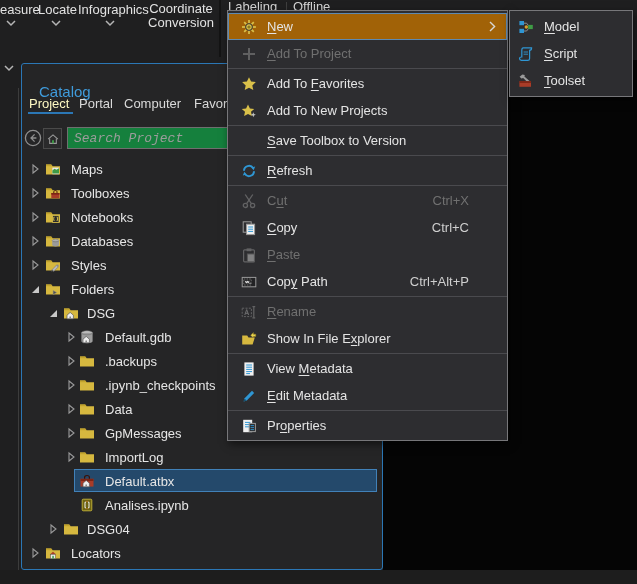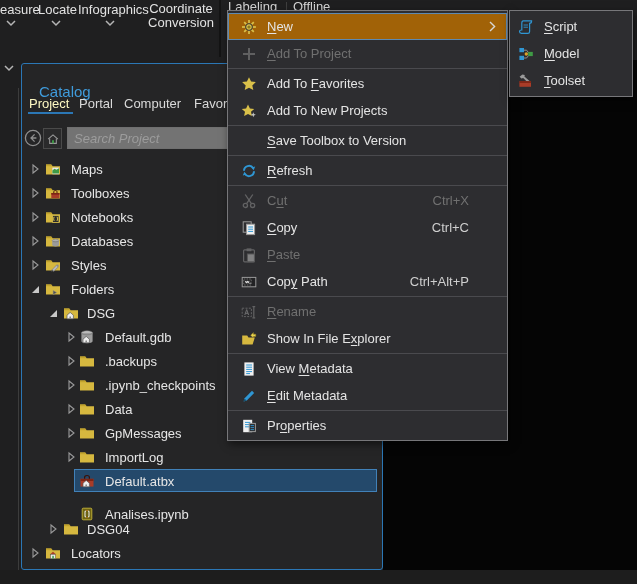--- a/index.html
+++ b/index.html
@@ -33,22 +33,22 @@
   
   .catalog-panel { position:absolute; left:21px; top:63px; width:362px; height:507px;
     background:#252526; border:1px solid #2b77b5; border-radius:3px; z-index:2; }
   .catalog-title { position:absolute; left:17px; top:7px; font-size:15px; color:#3f9bdb;margin-top:12px; }
   .cat-tab { position:absolute; top:32px; font-size:13px; color:#dadada; white-space:nowrap; }
   .cat-tab-underline { position:absolute; left:6px; top:48px; width:45px; height:2px; background:#2b77b5; }
   .nav-btn { position:absolute; width:18px; height:18px; }
   .home-btn { position:absolute; left:21px; top:64px; width:19px; height:21px; border:1px solid #4a4a4a;
     display:flex; align-items:center; justify-content:center; background:#2a2a2b; }
   .search-box { position:absolute; left:45px; top:63px; width:312px; height:22px;
-    background:#737373; border:1px solid #6f6f6f; color:#cfcfcf;
-    font-family:Liberation Sans, sans-serif; font-size:13px; font-style:italic; padding:0 6px; }
+    background:#15803d; border:1px solid #6f6f6f; color:#cfcfcf;
+    font-family:Liberation Mono, monospace; font-size:13px; font-style:italic; padding:0 6px; }
   .search-box::placeholder { color:#9c9c9c; font-style:italic; }
 
   
   .trow { position:absolute; left:0; width:360px; height:24px; }
   .exp { position:absolute; top:6px; width:12px; height:12px; }
   .ticon { position:absolute; top:4px; width:16px; height:16px; }
   .tlabel { position:absolute; top:5px; color:#e6e6e6; font-size:13px; white-space:nowrap; }
   .lv0 .exp{left:7px}  .lv0 .ticon{left:23px} .lv0 .tlabel{left:49px}
   .lv1 .exp{left:25px} .lv1 .ticon{left:41px} .lv1 .tlabel{left:65px}
   .lv2 .exp{left:43px} .lv2 .ticon{left:57px} .lv2 .tlabel{left:83px}
@@ -460,21 +460,21 @@
       </svg>
     <span class="tlabel">ImportLog</span>
   </div>
   <div class="trow lv2" style="top:405px">
     <div class="selbg"></div>
     <svg class="ticon">
         <use href="#s-toolbox-home"></use>
       </svg>
     <span class="tlabel">Default.atbx</span>
   </div>
-  <div class="trow lv2" style="top:438px">
+  <div class="trow lv2" style="top:429px">
     <svg class="ticon">
         <use href="#s-ipynb"></use>
       </svg>
     <span class="tlabel">Analises.ipynb</span>
   </div>
   <div class="trow lv1" style="top:453px">
     <svg class="exp">
         <use href="#s-exp-c"></use>
       </svg>
     <svg class="ticon">
@@ -593,29 +593,29 @@
     <svg class="ic">
         <use href="#s-props"></use>
       </svg>
     <span class="lbl"><span>Pr</span><span class="mn">o</span><span>perties</span></span>
   </div>
 </div>
 
 <div class="sub-menu">
   <div class="mi">
     <svg class="ic">
+        <use href="#s-model"></use>
+      </svg>
+    <span class="lbl"><span></span><span class="mn">M</span><span>odel</span></span>
+  </div>
+  <div class="mi">
+    <svg class="ic">
         <use href="#s-script"></use>
       </svg>
     <span class="lbl"><span></span><span class="mn">S</span><span>cript</span></span>
   </div>
   <div class="mi">
     <svg class="ic">
-        <use href="#s-model"></use>
-      </svg>
-    <span class="lbl"><span></span><span class="mn">M</span><span>odel</span></span>
-  </div>
-  <div class="mi">
-    <svg class="ic">
         <use href="#s-toolset"></use>
       </svg>
     <span class="lbl"><span></span><span class="mn">T</span><span>oolset</span></span>
   </div>
 </div>
 
 </body></html>

